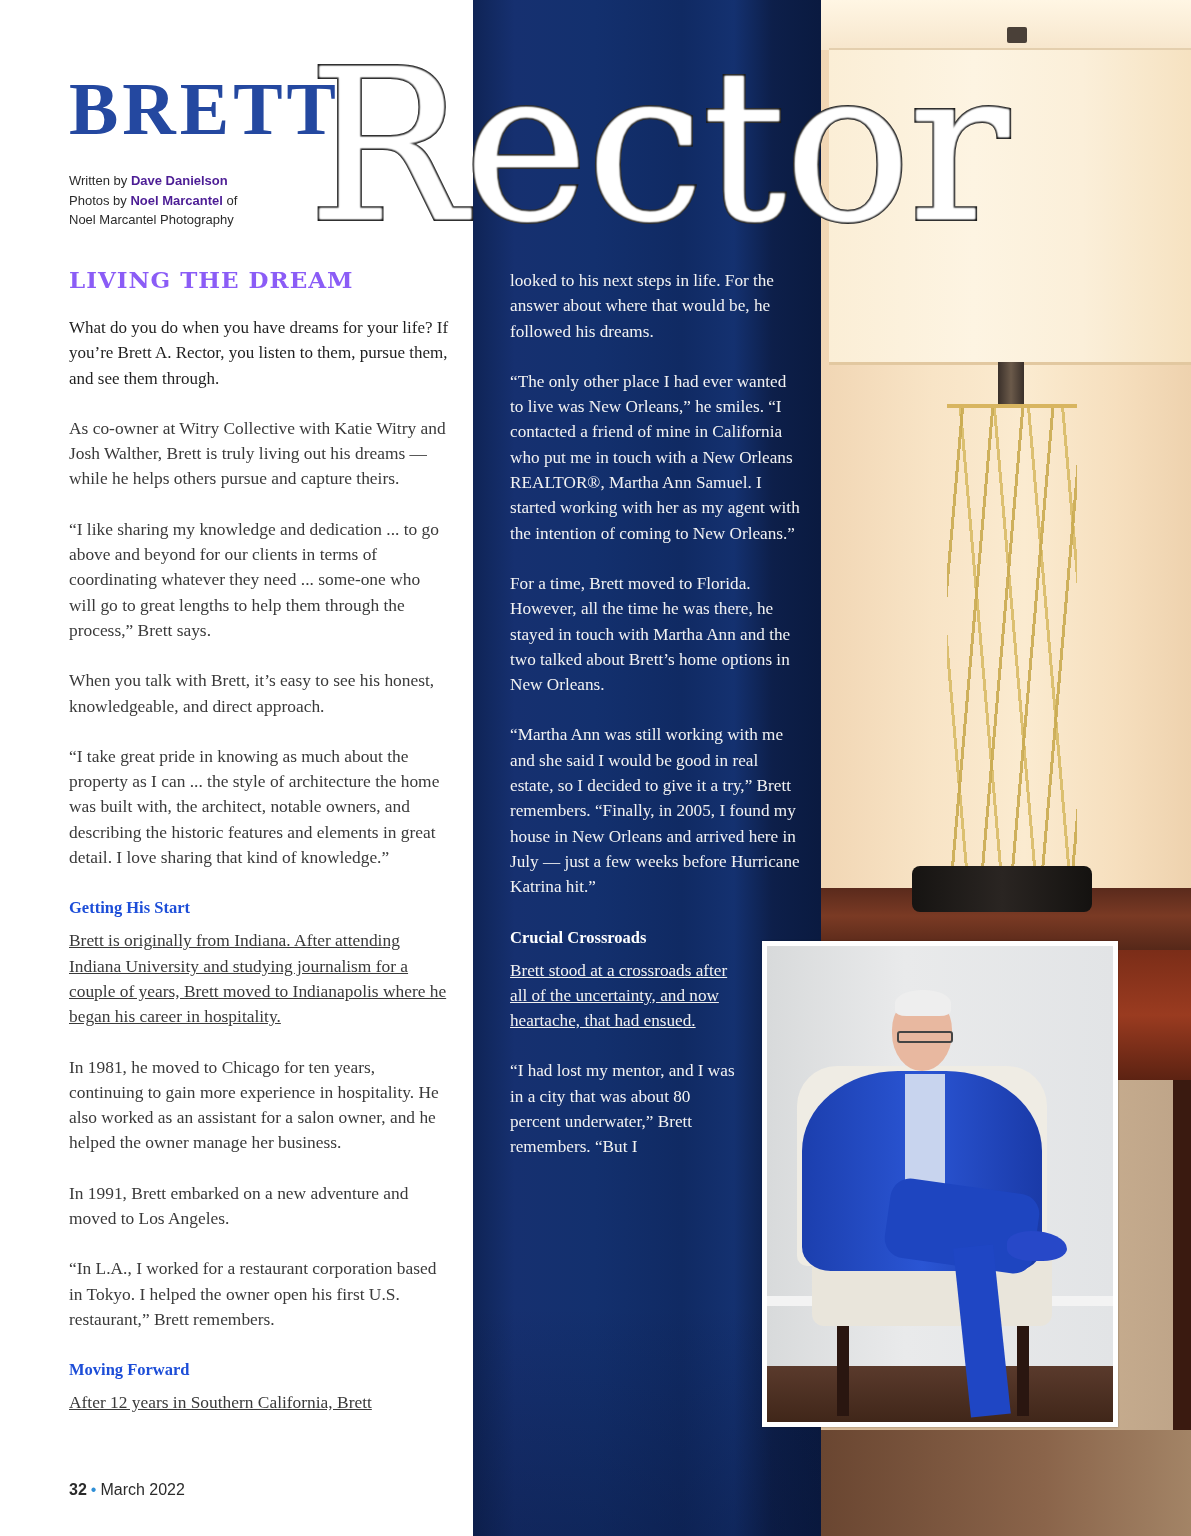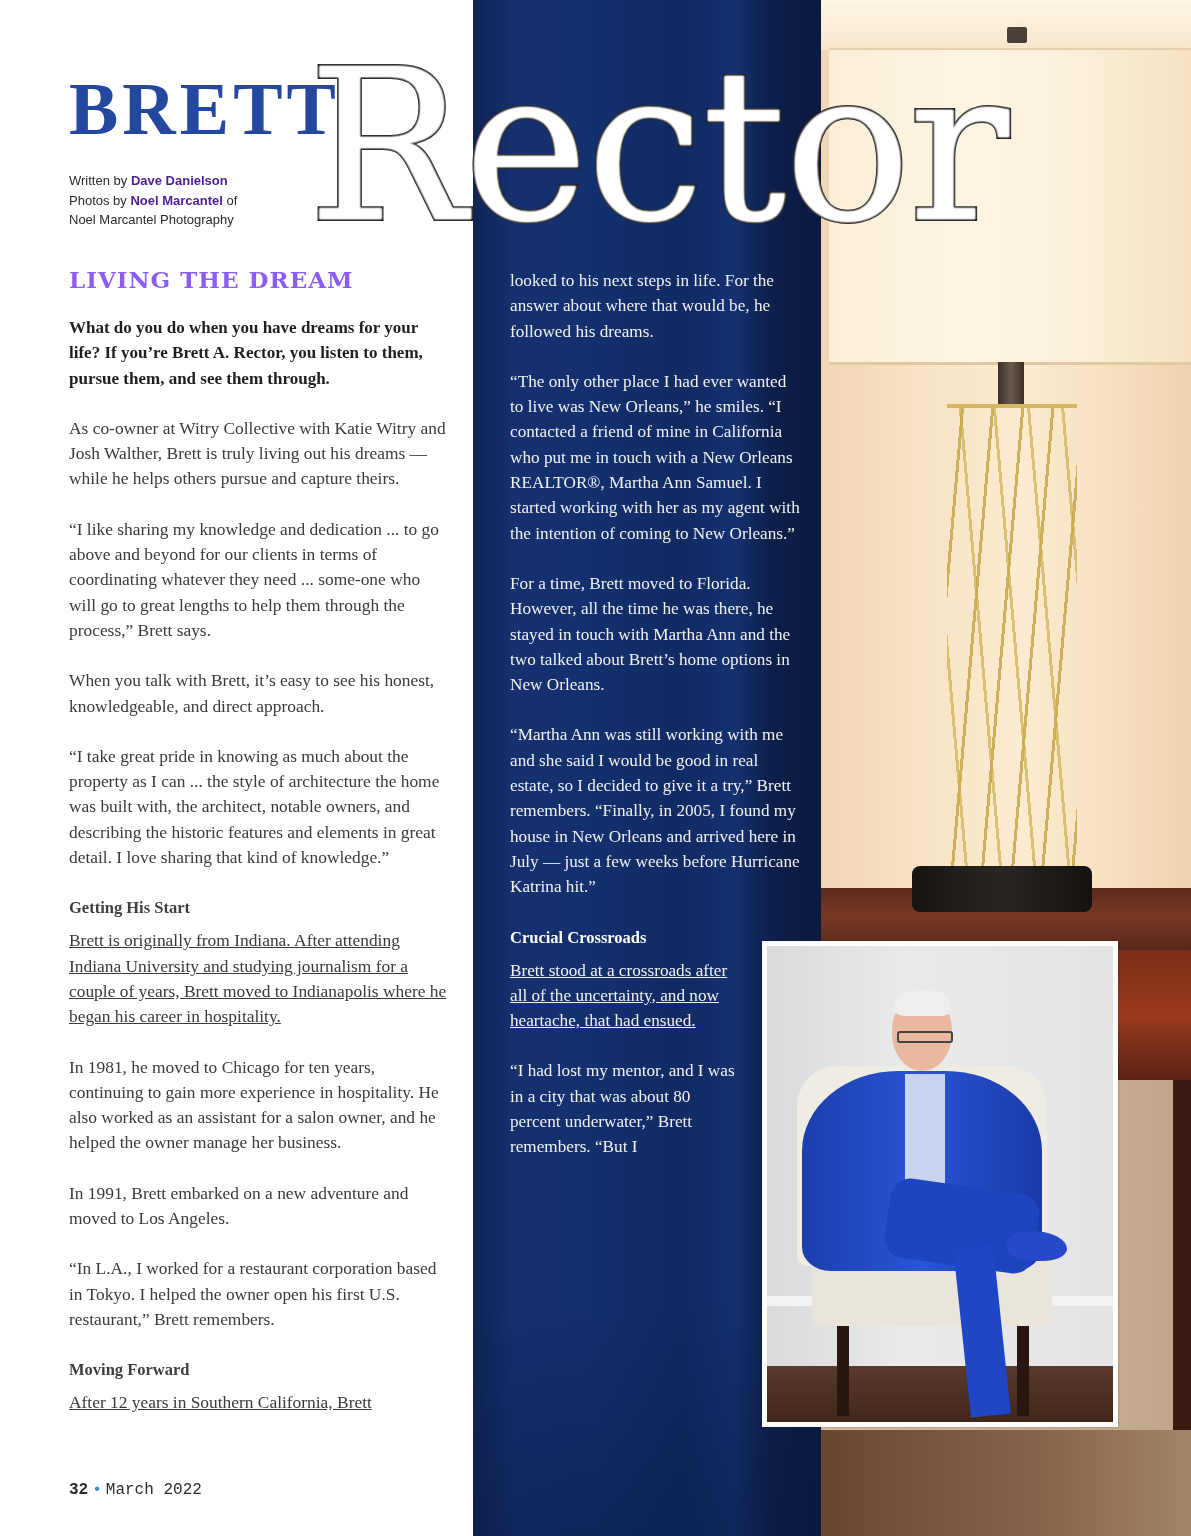--- a/index.html
+++ b/index.html
@@ -105,32 +105,32 @@
     .col-left { position: absolute; left: 69px; top: 266px; width: 380px; }
     .col-mid { position: absolute; left: 510px; top: 268px; width: 290px; color: #f3f3f3; }
     .section-heading {
       margin: 0 0 22px 0; font-family: "DejaVu Serif", serif; font-weight: bold; font-size: 23px;
       letter-spacing: 1px; color: #8b5cf6;
     }
     .para {
       margin: 0 0 25px 0; font-family: "Liberation Serif", serif; font-size: 17.4px; line-height: 25.3px;
       color: #3a3a3a;
     }
-    .para.lead { font-weight: bold; color: #1f1f1f; font-size: 17px; }
+    .para.lead { font-weight: normal; color: #1f1f1f; font-size: 17px; }
     .col-mid .para { color: #f2f2f2; font-size: 17.2px; }
     .subhead {
       margin: 0; font-family: "Liberation Serif", serif; font-weight: bold; font-size: 16.5px; line-height: 25px;
-      color: #404040;
+      color: #1d4ed8;
     }
     .col-mid .subhead { color: #ffffff; }
     .subhead + .para { margin-top: 8px; text-decoration: underline; }
 
     .footer-page {
       position: absolute; left: 69px; top: 1481px;
-      font-family: Liberation Mono, monospace; font-size: 16px; color: #2b2b2b;
+      font-family: Liberation Sans, sans-serif; font-size: 16px; color: #2b2b2b;
     }
     .footer-page .num { font-weight: bold; }
     .footer-page .dot { color: #2f8fd6; margin: 0 4px; }
   </style>
 </head>
 <body>
 
 <div class="blue-panel"></div>
 
 <div class="lamp-photo">

